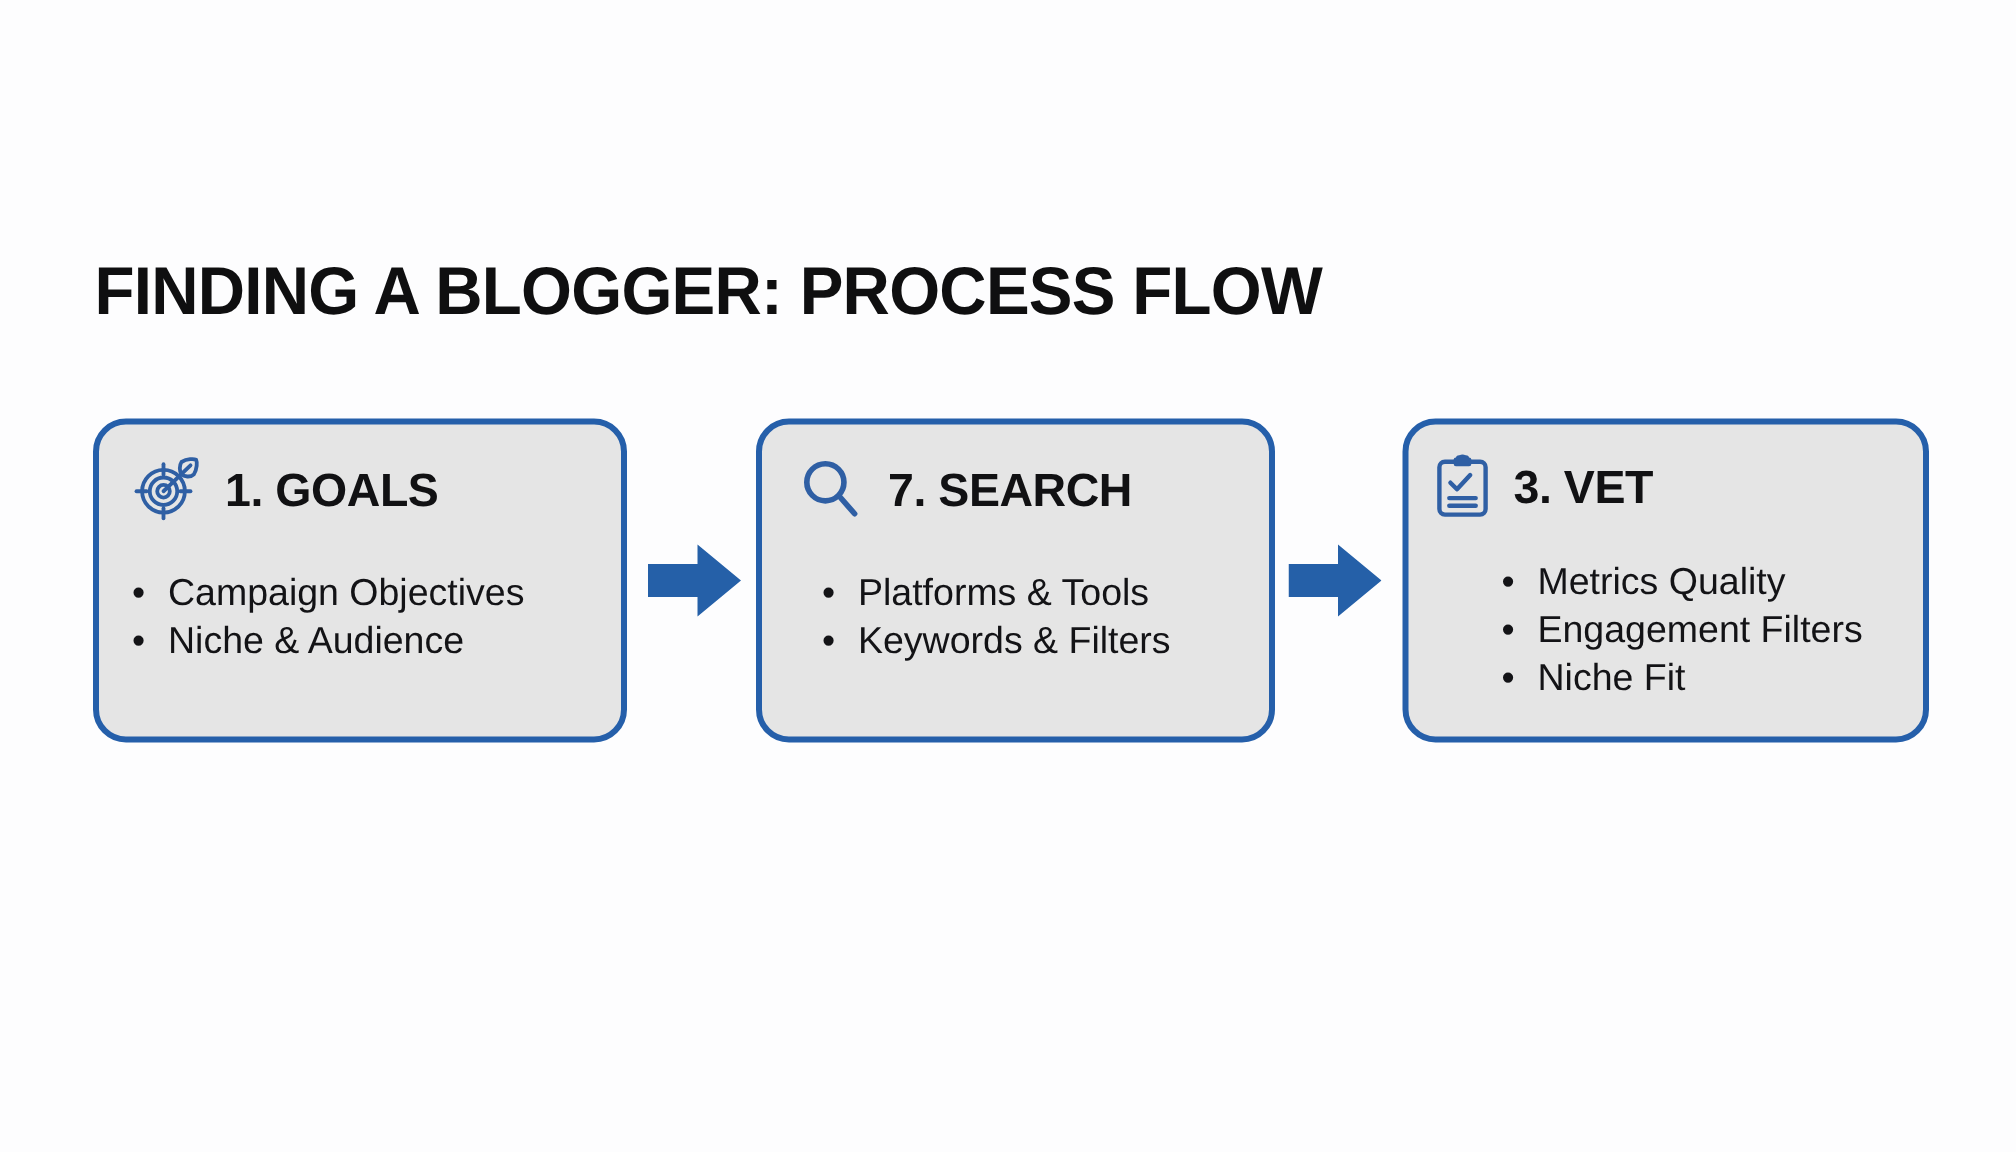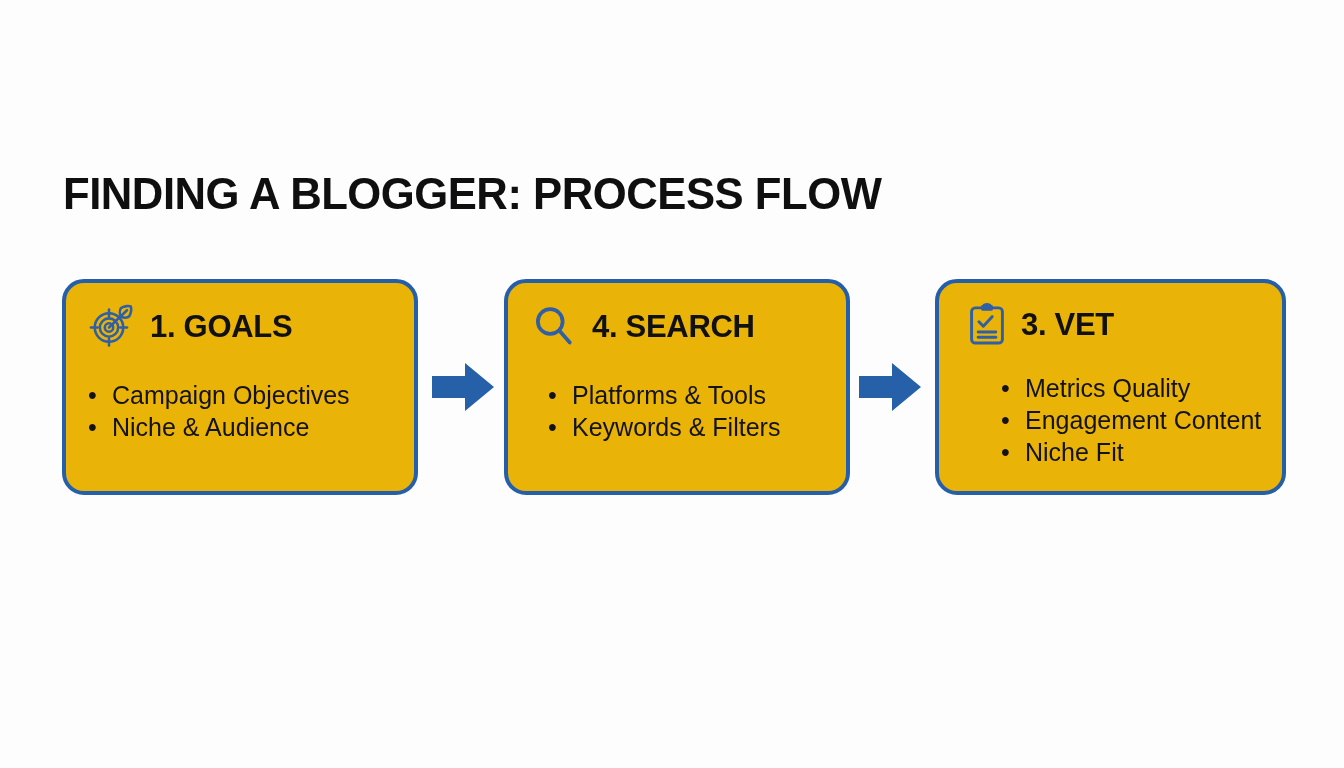--- a/index.html
+++ b/index.html
@@ -46,37 +46,37 @@
     height: 220px;
   }
 
   .card {
     position: absolute;
     top: 0;
     height: 216px;
     box-sizing: border-box;
     border: 4px solid #255faa;
     border-radius: 22px;
-    background: #eab308;
+    background: #e5e5e5;
     padding-left: 22px;
   }
   .card-1 { left: 0px;   width: 356px; }
   .card-2 { left: 442px; width: 346px; }
   .card-3 { left: 873px; width: 351px; }
 
   .card-head {
     position: absolute;
     left: 22px;
     top: 14px;
     display: flex;
     align-items: center;
     gap: 14px;
     height: 58px;
   }
-  .card-3 .card-head { left: 28px; top: 12px; }
+  .card-3 .card-head { left: 16px; top: 12px; }
 
   .card-icon {
     width: 48px;
     height: 48px;
     flex: 0 0 48px;
     display: block;
   }
   .card-3 .card-icon { width: 40px; height: 44px; flex: 0 0 40px; }
 
   .card-title {
@@ -167,21 +167,21 @@
     </svg>
 
     <div class="card card-2">
       <div class="card-head">
         <svg class="card-icon" viewBox="0 0 64 64">
           <g fill="none" stroke="#2f5fa4" stroke-width="5" stroke-linecap="round">
             <circle cx="27" cy="26" r="16.5"></circle>
             <line x1="39" y1="38" x2="53" y2="54"></line>
           </g>
         </svg>
-        <div class="card-title">4. SEARCH</div>
+        <div class="card-title">7. SEARCH</div>
       </div>
       <ul class="card-list">
         <li>Platforms &amp; Tools</li>
         <li>Keywords &amp; Filters</li>
       </ul>
     </div>
 
     <svg class="flow-arrow arrow-2" viewBox="0 0 62 52">
       <polygon points="0,15 33,15 33,2 62,26 33,50 33,37 0,37" fill="#2560a8"></polygon>
     </svg>
@@ -196,19 +196,19 @@
           <g fill="none" stroke="#2f5fa4" stroke-width="4" stroke-linecap="round" stroke-linejoin="round">
             <polyline points="15,27 21,33 33,20"></polyline>
             <line x1="14" y1="41" x2="38" y2="41"></line>
             <line x1="14" y1="48" x2="38" y2="48"></line>
           </g>
         </svg>
         <div class="card-title">3. VET</div>
       </div>
       <ul class="card-list">
         <li>Metrics Quality</li>
-        <li>Engagement Content</li>
+        <li>Engagement Filters</li>
         <li>Niche Fit</li>
       </ul>
     </div>
 
   </div>
 </div>
 
 </body></html>

